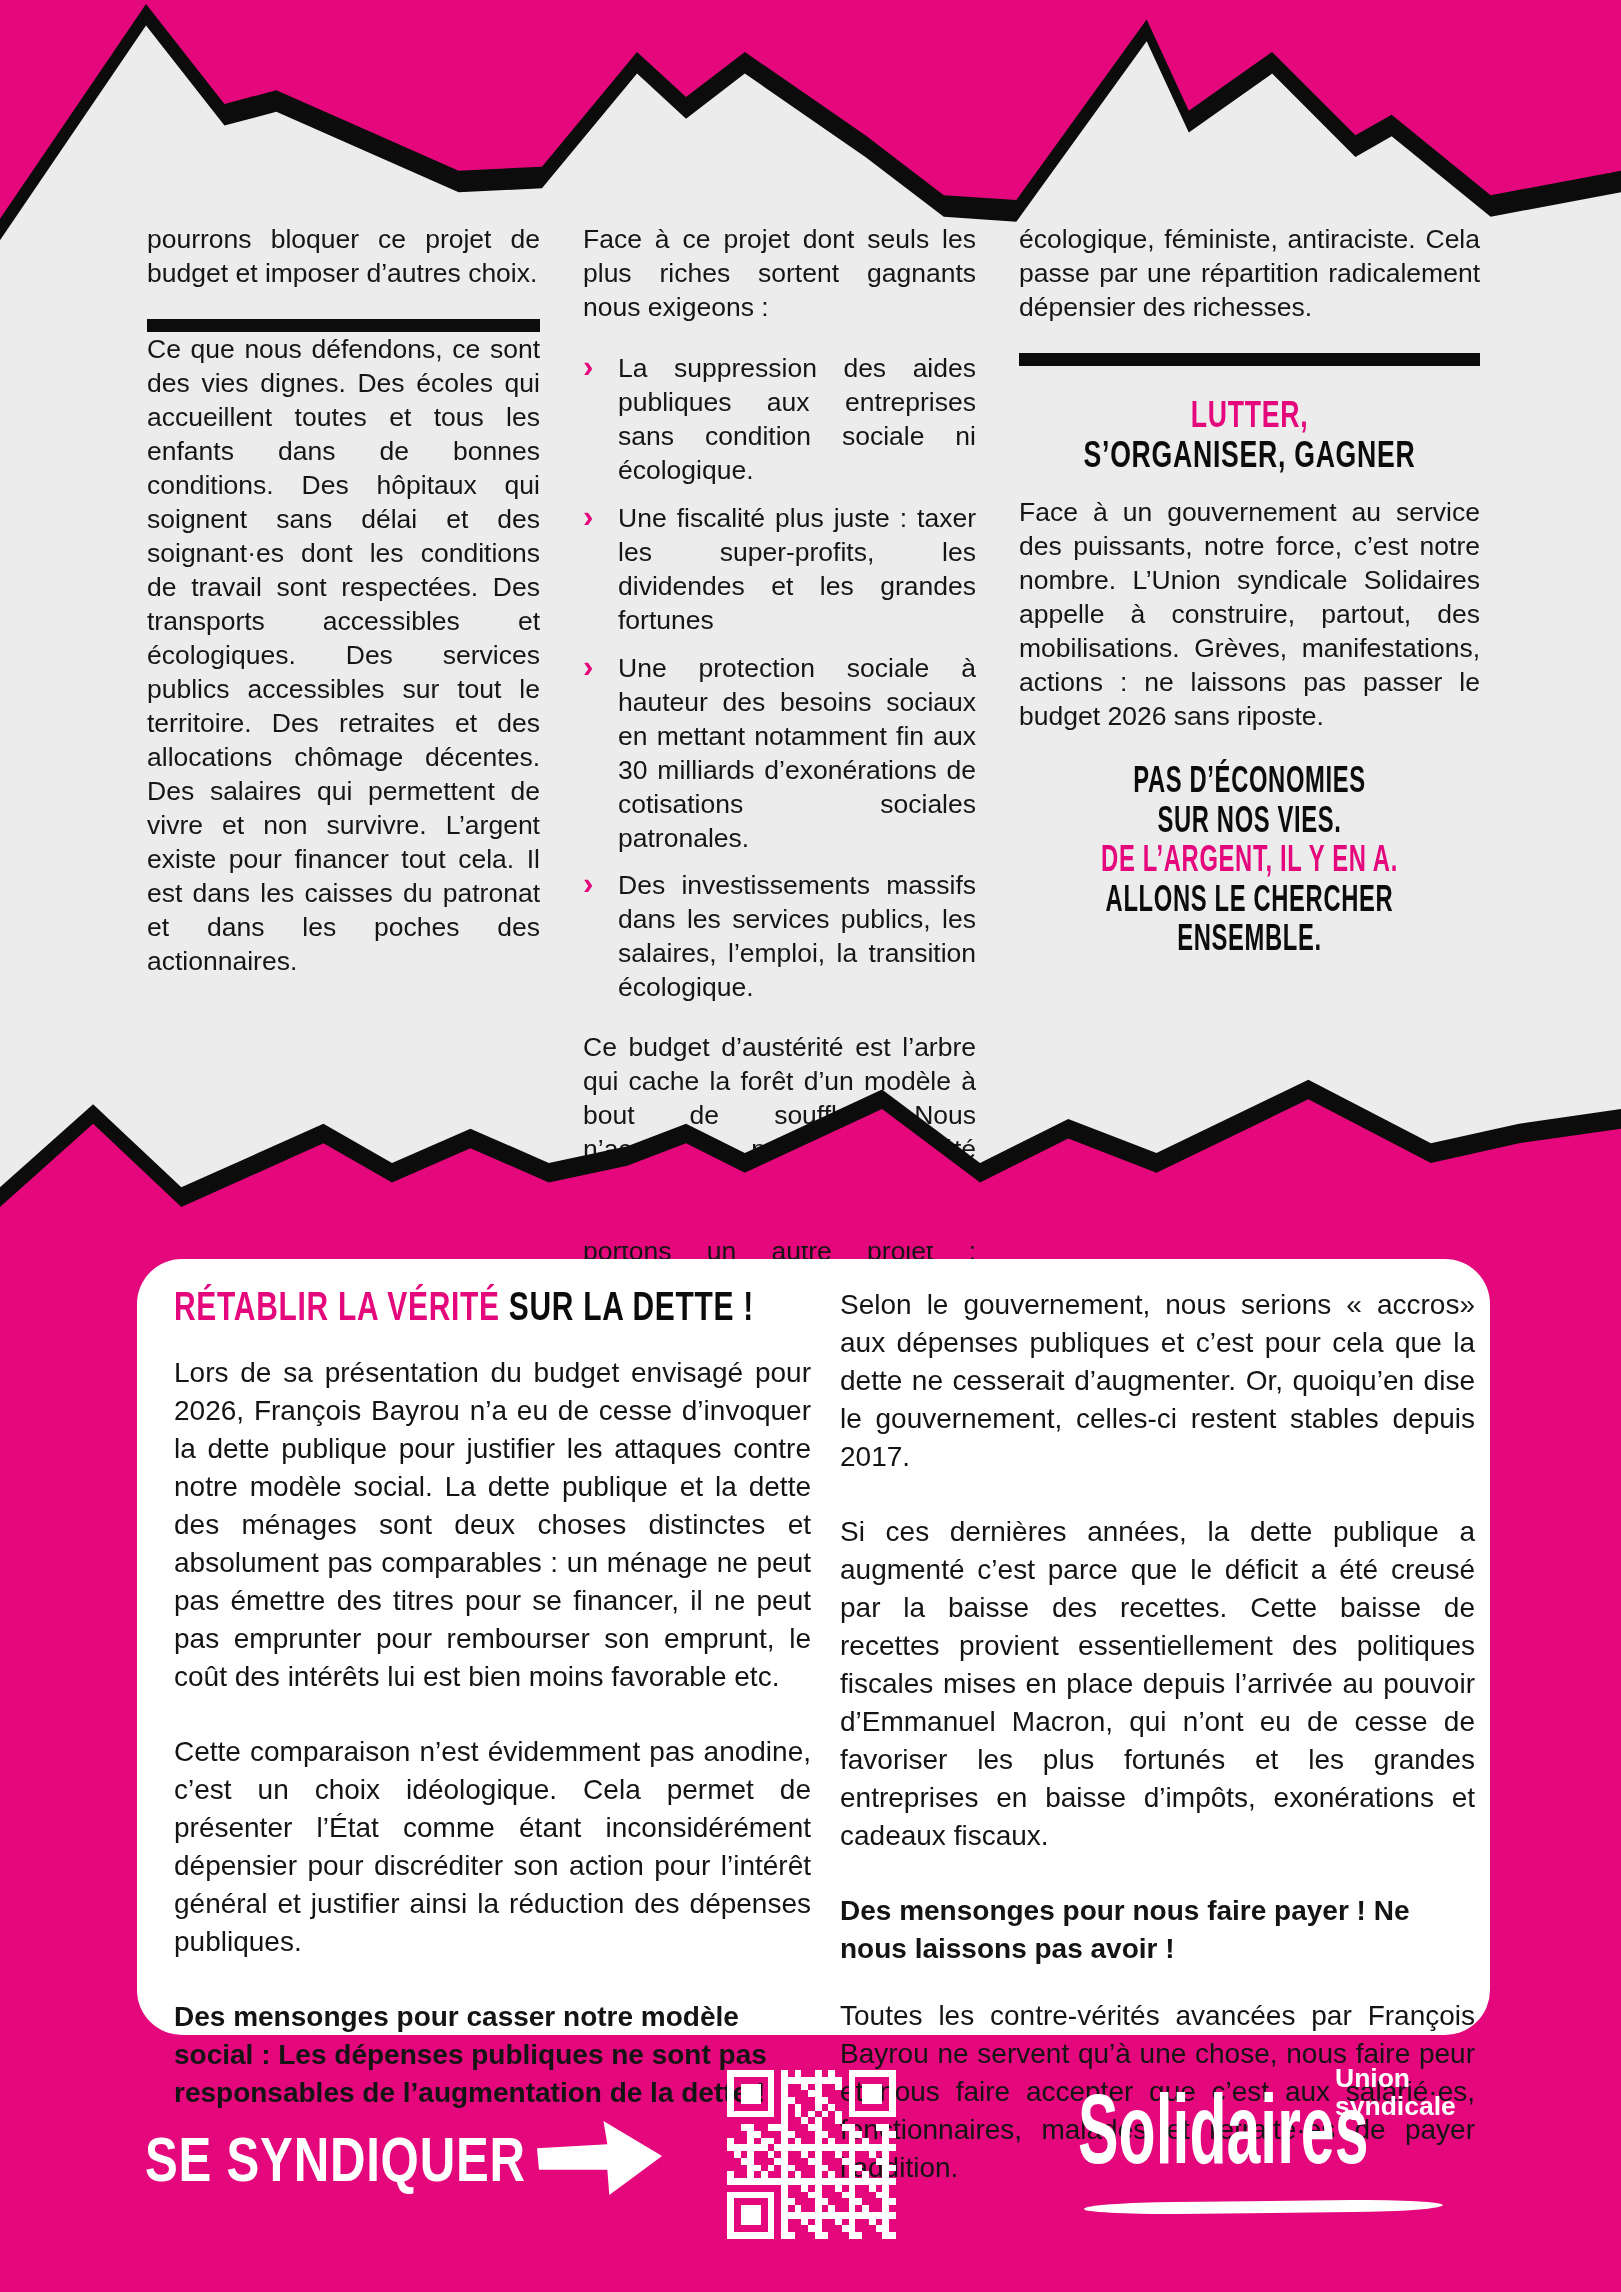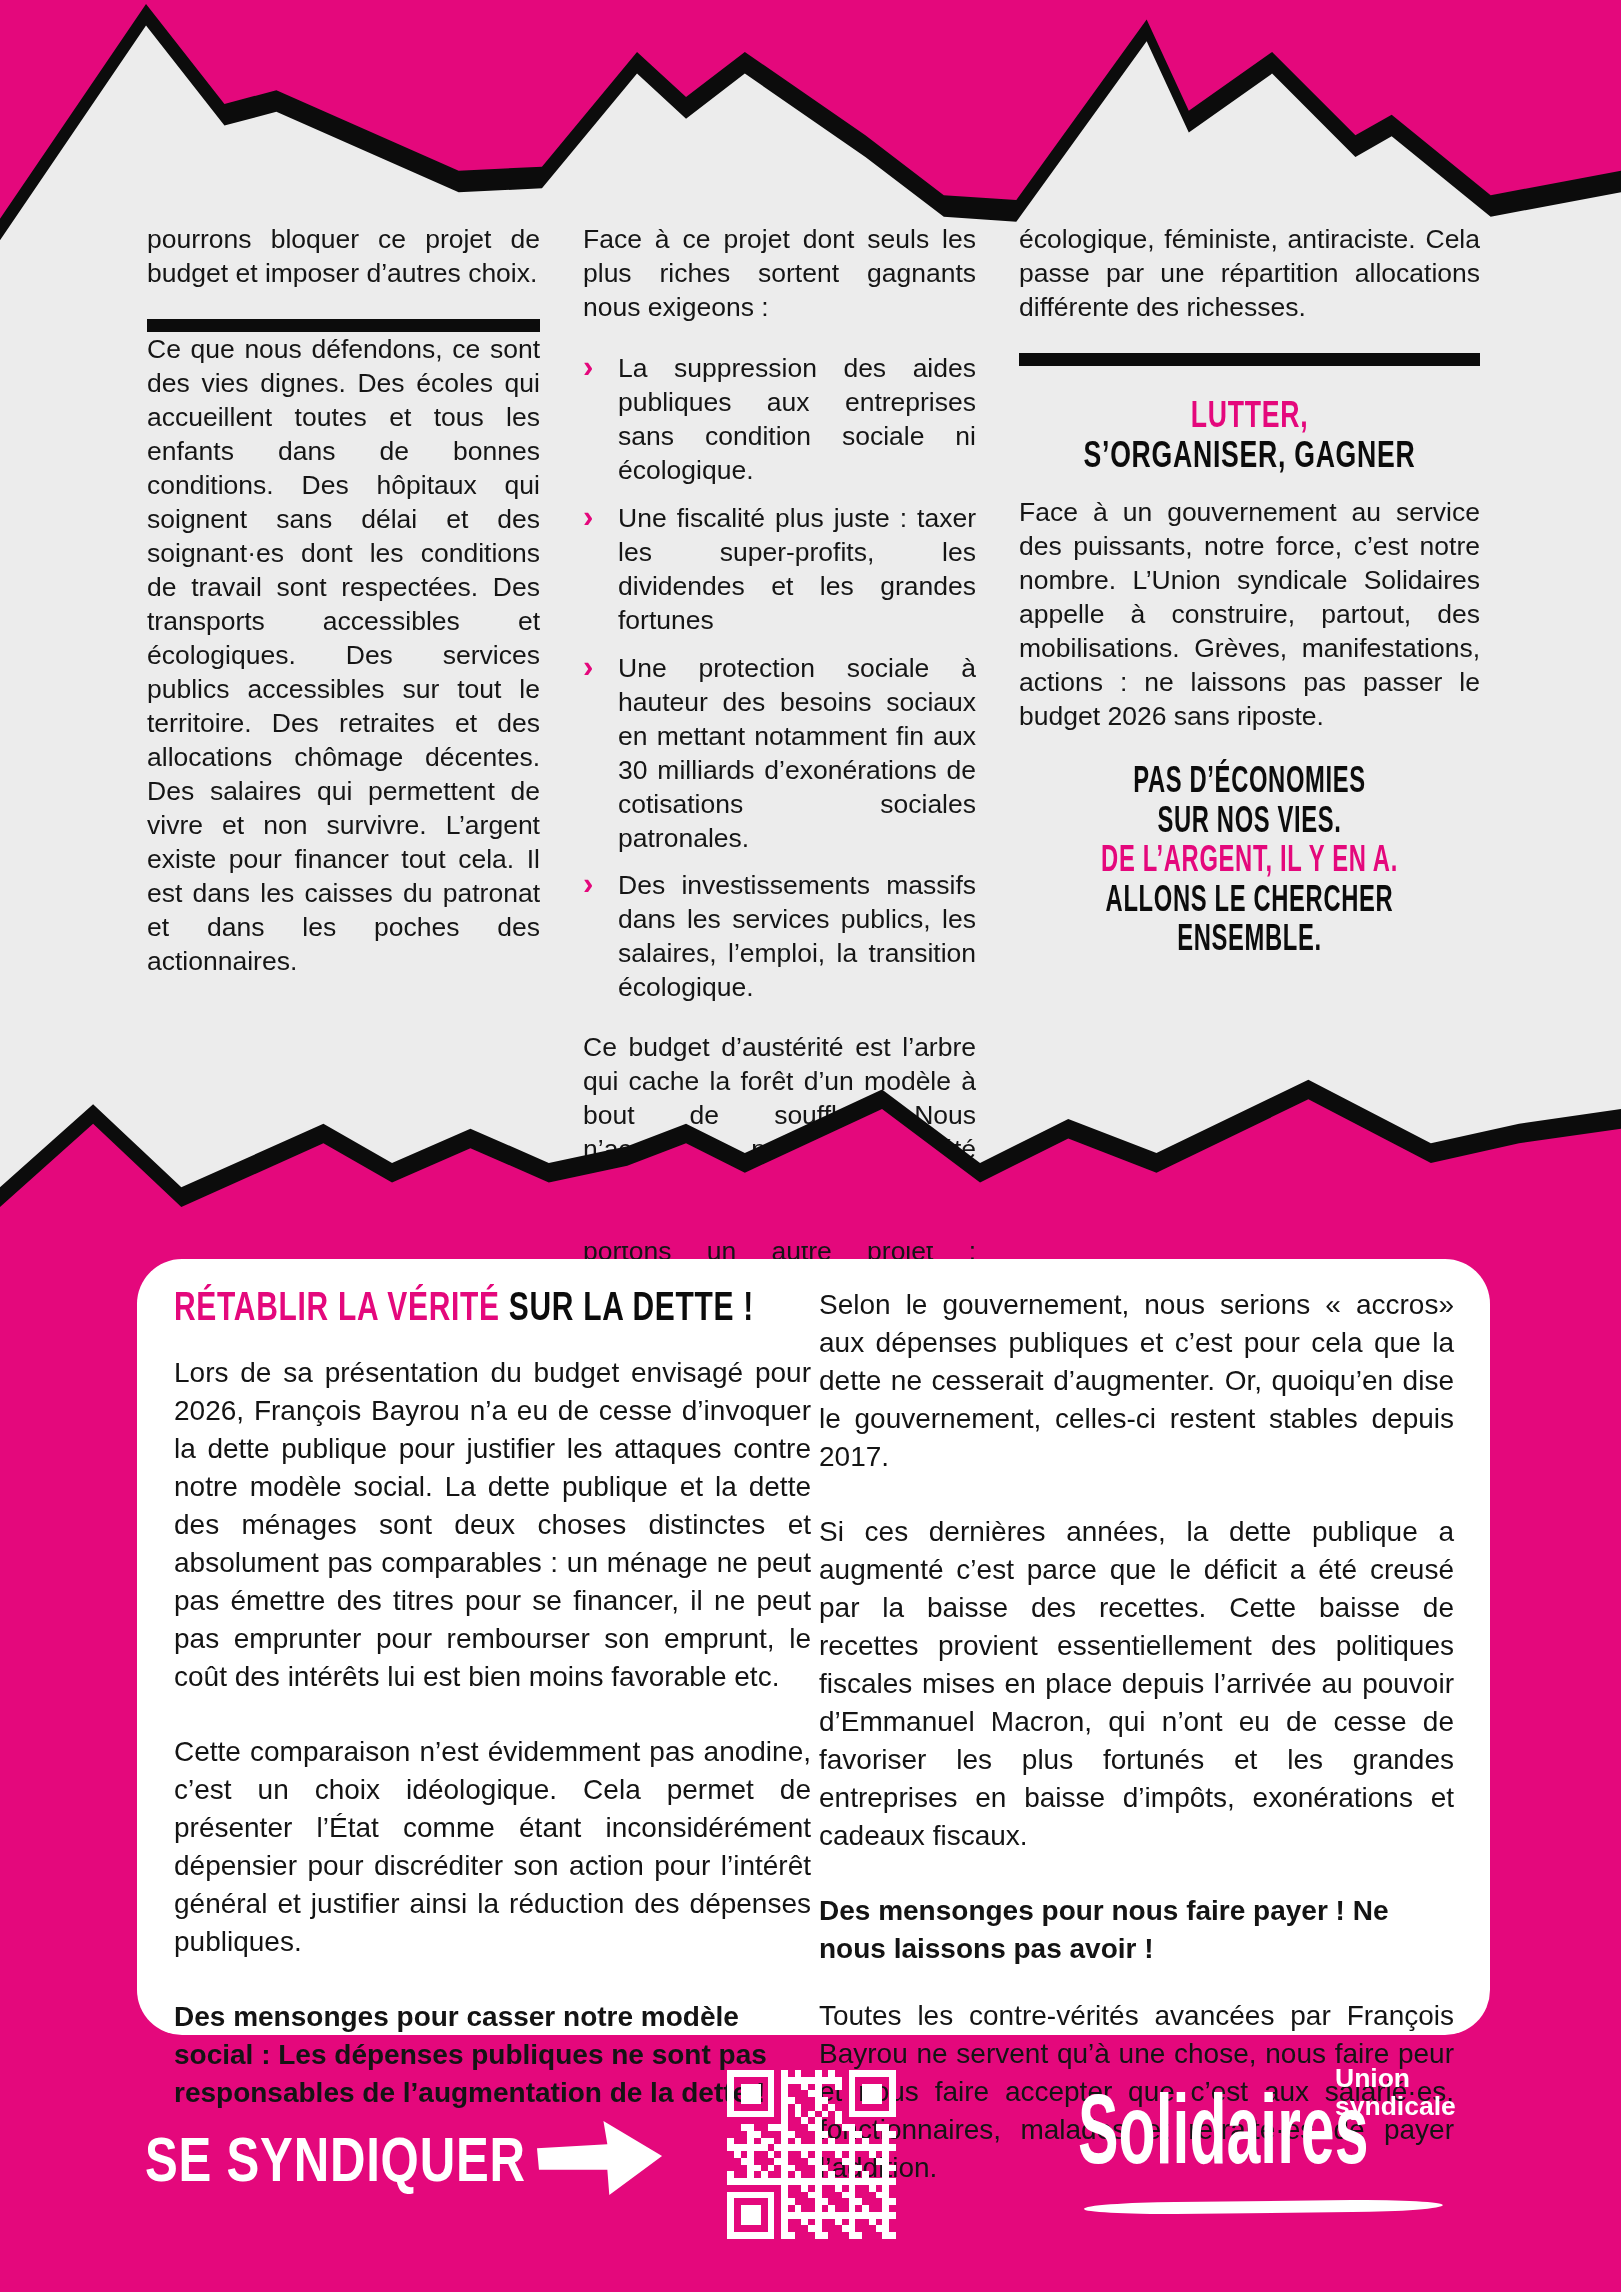--- a/index.html
+++ b/index.html
@@ -22,21 +22,21 @@
   .col3-heading .gl{transform:scaleX(.72);}
   .demands{list-style:none;margin:27.4px 0 0 0;padding:0;}
   .demands li{display:flex;margin:0 0 13.7px 0;}
   .chev{flex:0 0 35px;color:var(--pink);font-weight:900;font-size:31px;line-height:32px;}
   .demands p{flex:1;}
   .outro{margin-top:25.5px !important;}
   .slogan{margin-top:27.4px;font-size:36px;}
   .slogan .gl{transform:scaleX(.66);line-height:1.1;}
   .dette-box{position:absolute;left:137px;top:1259px;width:1353px;height:776px;background:#fff;
              border-radius:45px;box-sizing:border-box;padding:21.6px 21.6px 0 37px;}
-  .dette-grid{display:grid;grid-template-columns:637px 635px;column-gap:8px;}
+  .dette-grid{display:grid;grid-template-columns:637px 635px;column-gap:29px;}
   .dette-title{font-size:41px;margin:3.9px 0 25.5px 0;}
   .dette-title .gl{display:inline-block;transform:scaleX(.73);transform-origin:left;}
   .dette-box p{margin:0 0 37px 0;font-size:28px;line-height:38px;text-align:justify;color:#141414;}
   .dette-box p.bold{font-weight:bold;text-align:left;margin-bottom:29px;}
   .footer-cta{position:absolute;left:145px;top:2125px;color:#fff;font-size:63px;}
   .footer-cta .gl{display:inline-block;transform:scaleX(.78);transform-origin:left;}
   .arrow{position:absolute;left:537px;top:2113px;}
   .qr{position:absolute;left:727px;top:2070px;}
   .logo{position:absolute;left:1078px;top:2064px;width:392px;height:167px;color:#fff;
         font-family:Liberation Sans, sans-serif;font-weight:bold;}
@@ -84,21 +84,21 @@
         </li>
         <li>
           <span class="chev">›</span>
           <p>Des investissements massifs dans les services publics, les salaires, l’emploi, la transition écologique.</p>
         </li>
       </ul>
       <p class="outro">Ce budget d’austérité est l’arbre qui cache la forêt d’un modèle à bout de souffle. Nous n’acceptons pas une société fondée sur l’exploitation, l’injustice et les inégalités. Nous portons un autre projet : solidaire,</p>
     </div>
 
     <div class="col">
-      <p>écologique, féministe, antiraciste. Cela passe par une répartition allocations différente des richesses.</p>
+      <p>écologique, féministe, antiraciste. Cela passe par une répartition radicalement dépensier des richesses.</p>
       <div class="rule"></div>
       <div class="grunge g-center col3-heading">
         <span class="gl pink-t">LUTTER,</span>
         <span class="gl black-t">S’ORGANISER, GAGNER</span>
       </div>
       <p>Face à un gouvernement au service des puissants, notre force, c’est notre nombre. L’Union syndicale Solidaires appelle à construire, partout, des mobilisations. Grèves, manifestations, actions : ne laissons pas passer le budget 2026 sans riposte.</p>
       <div class="grunge g-center slogan">
         <span class="gl black-t">PAS D’ÉCONOMIES</span>
         <span class="gl black-t">SUR NOS VIES.</span>
         <span class="gl pink-t">DE L’ARGENT, IL Y EN A.</span>

